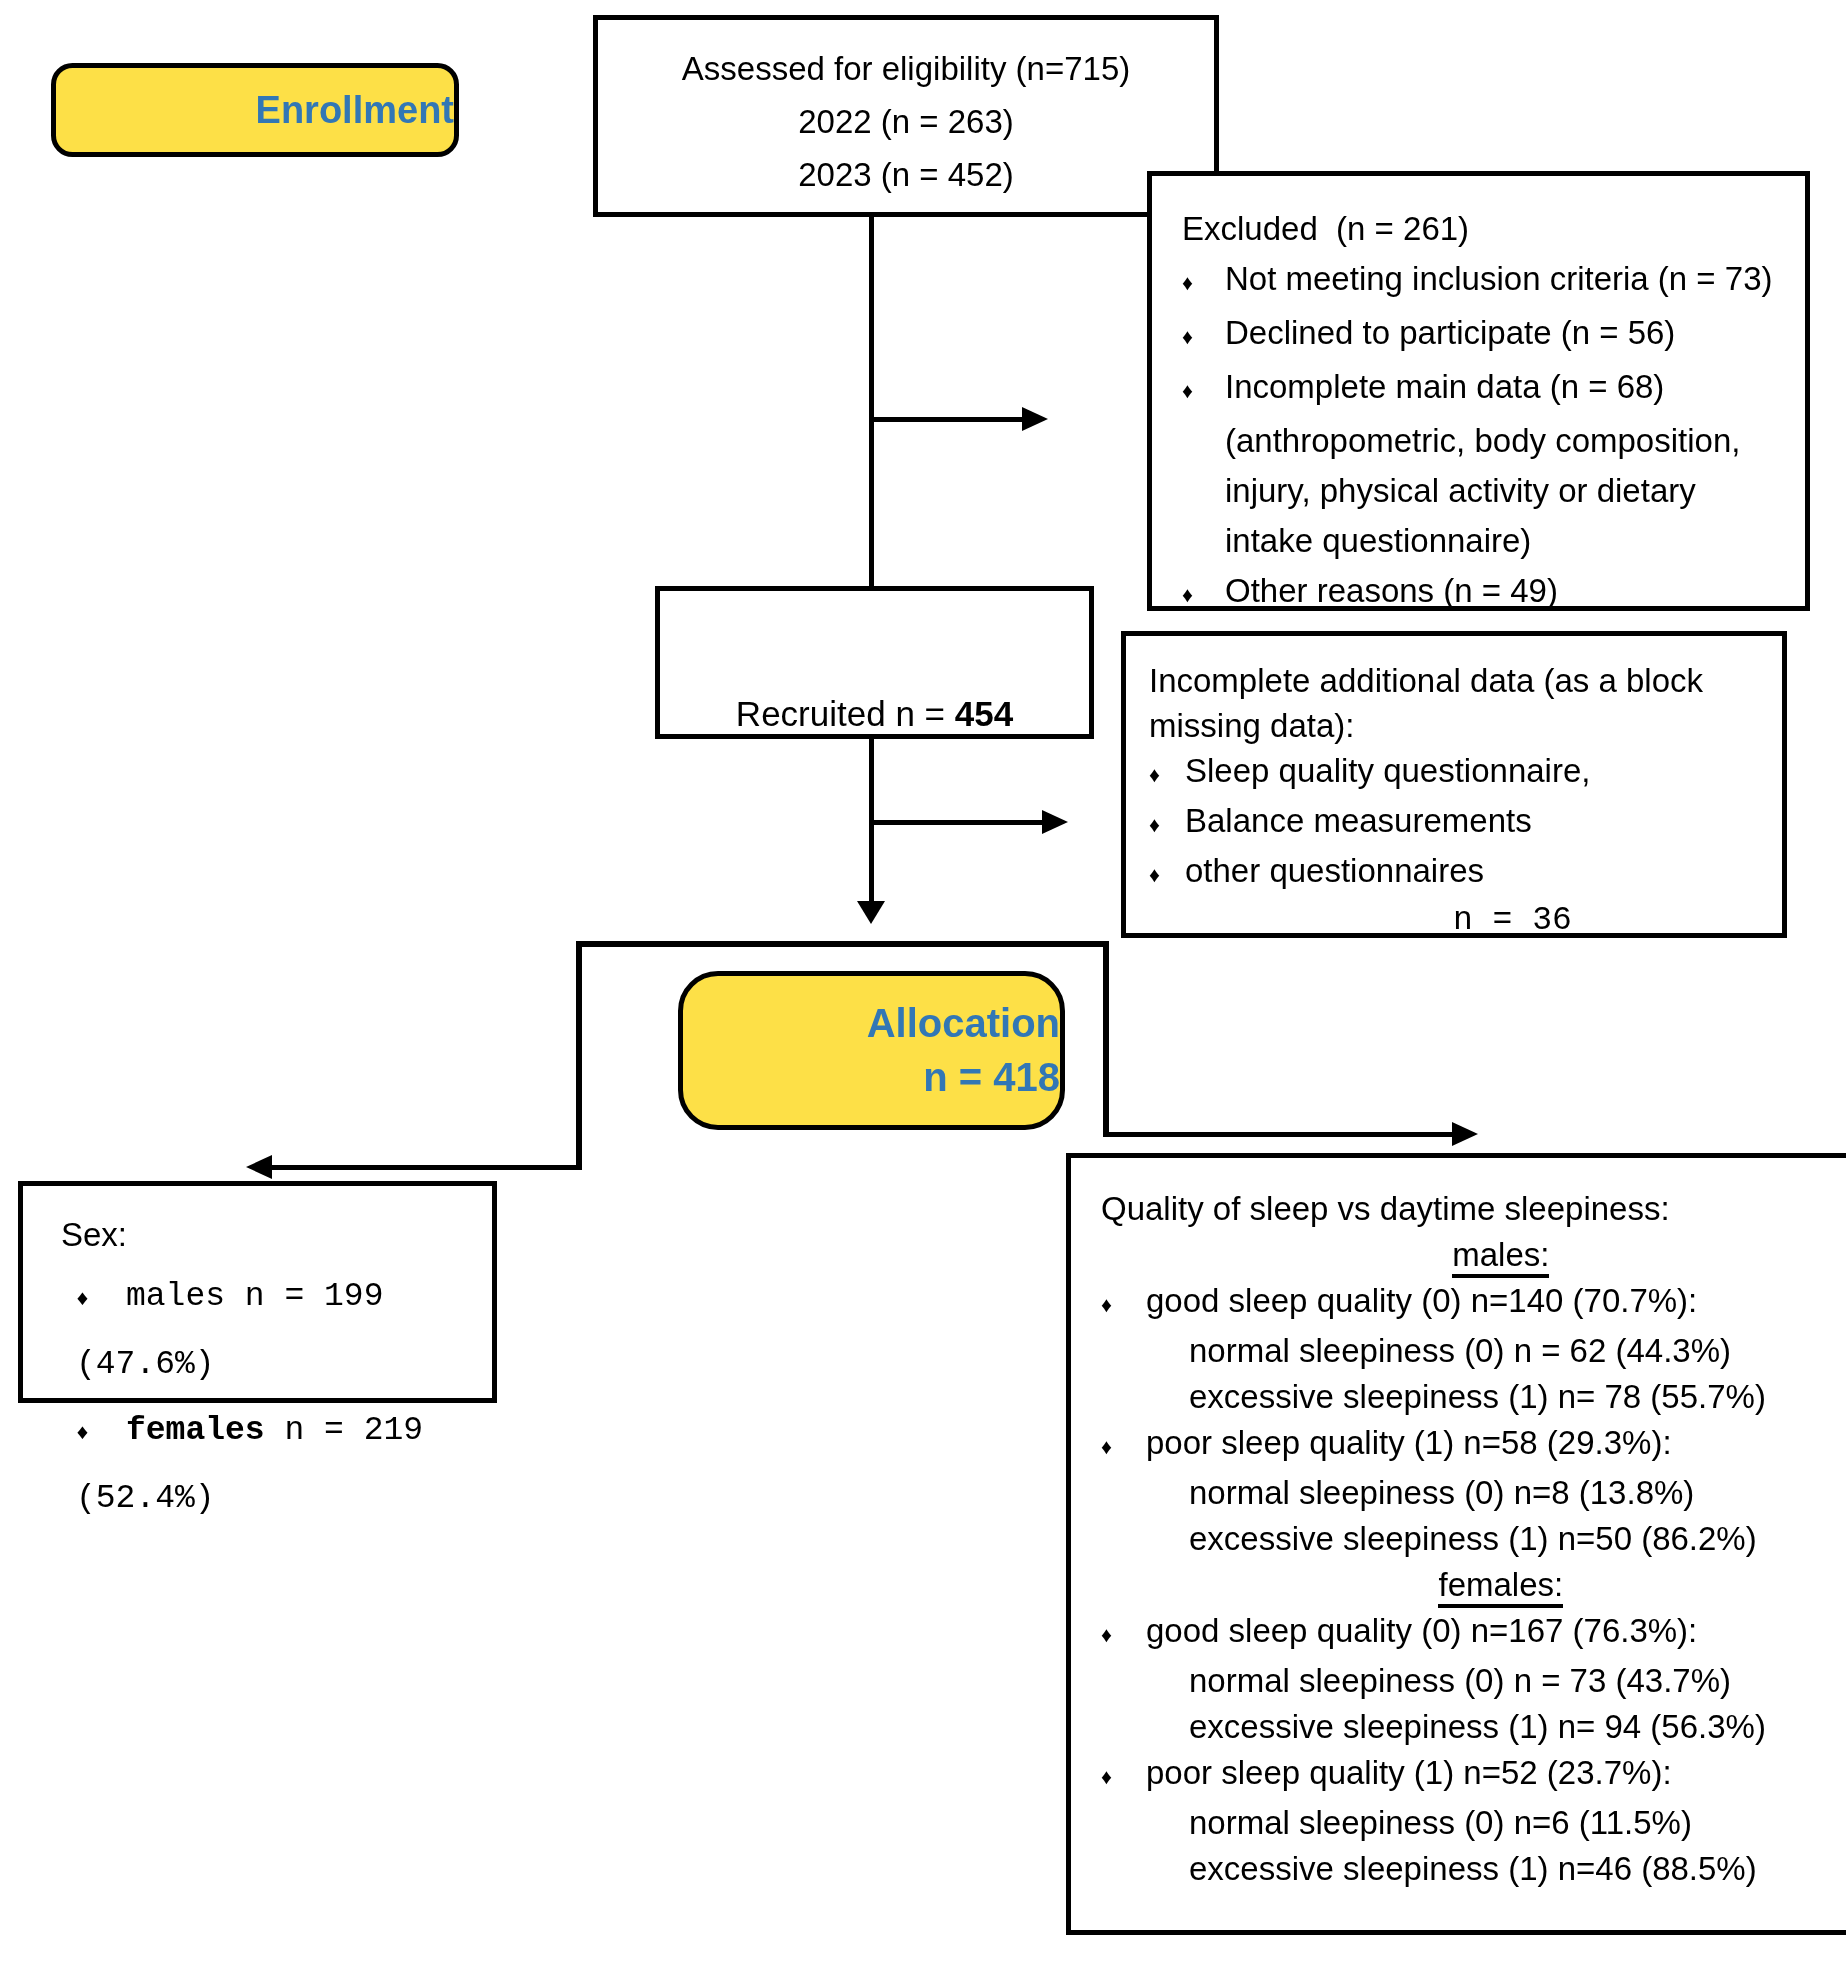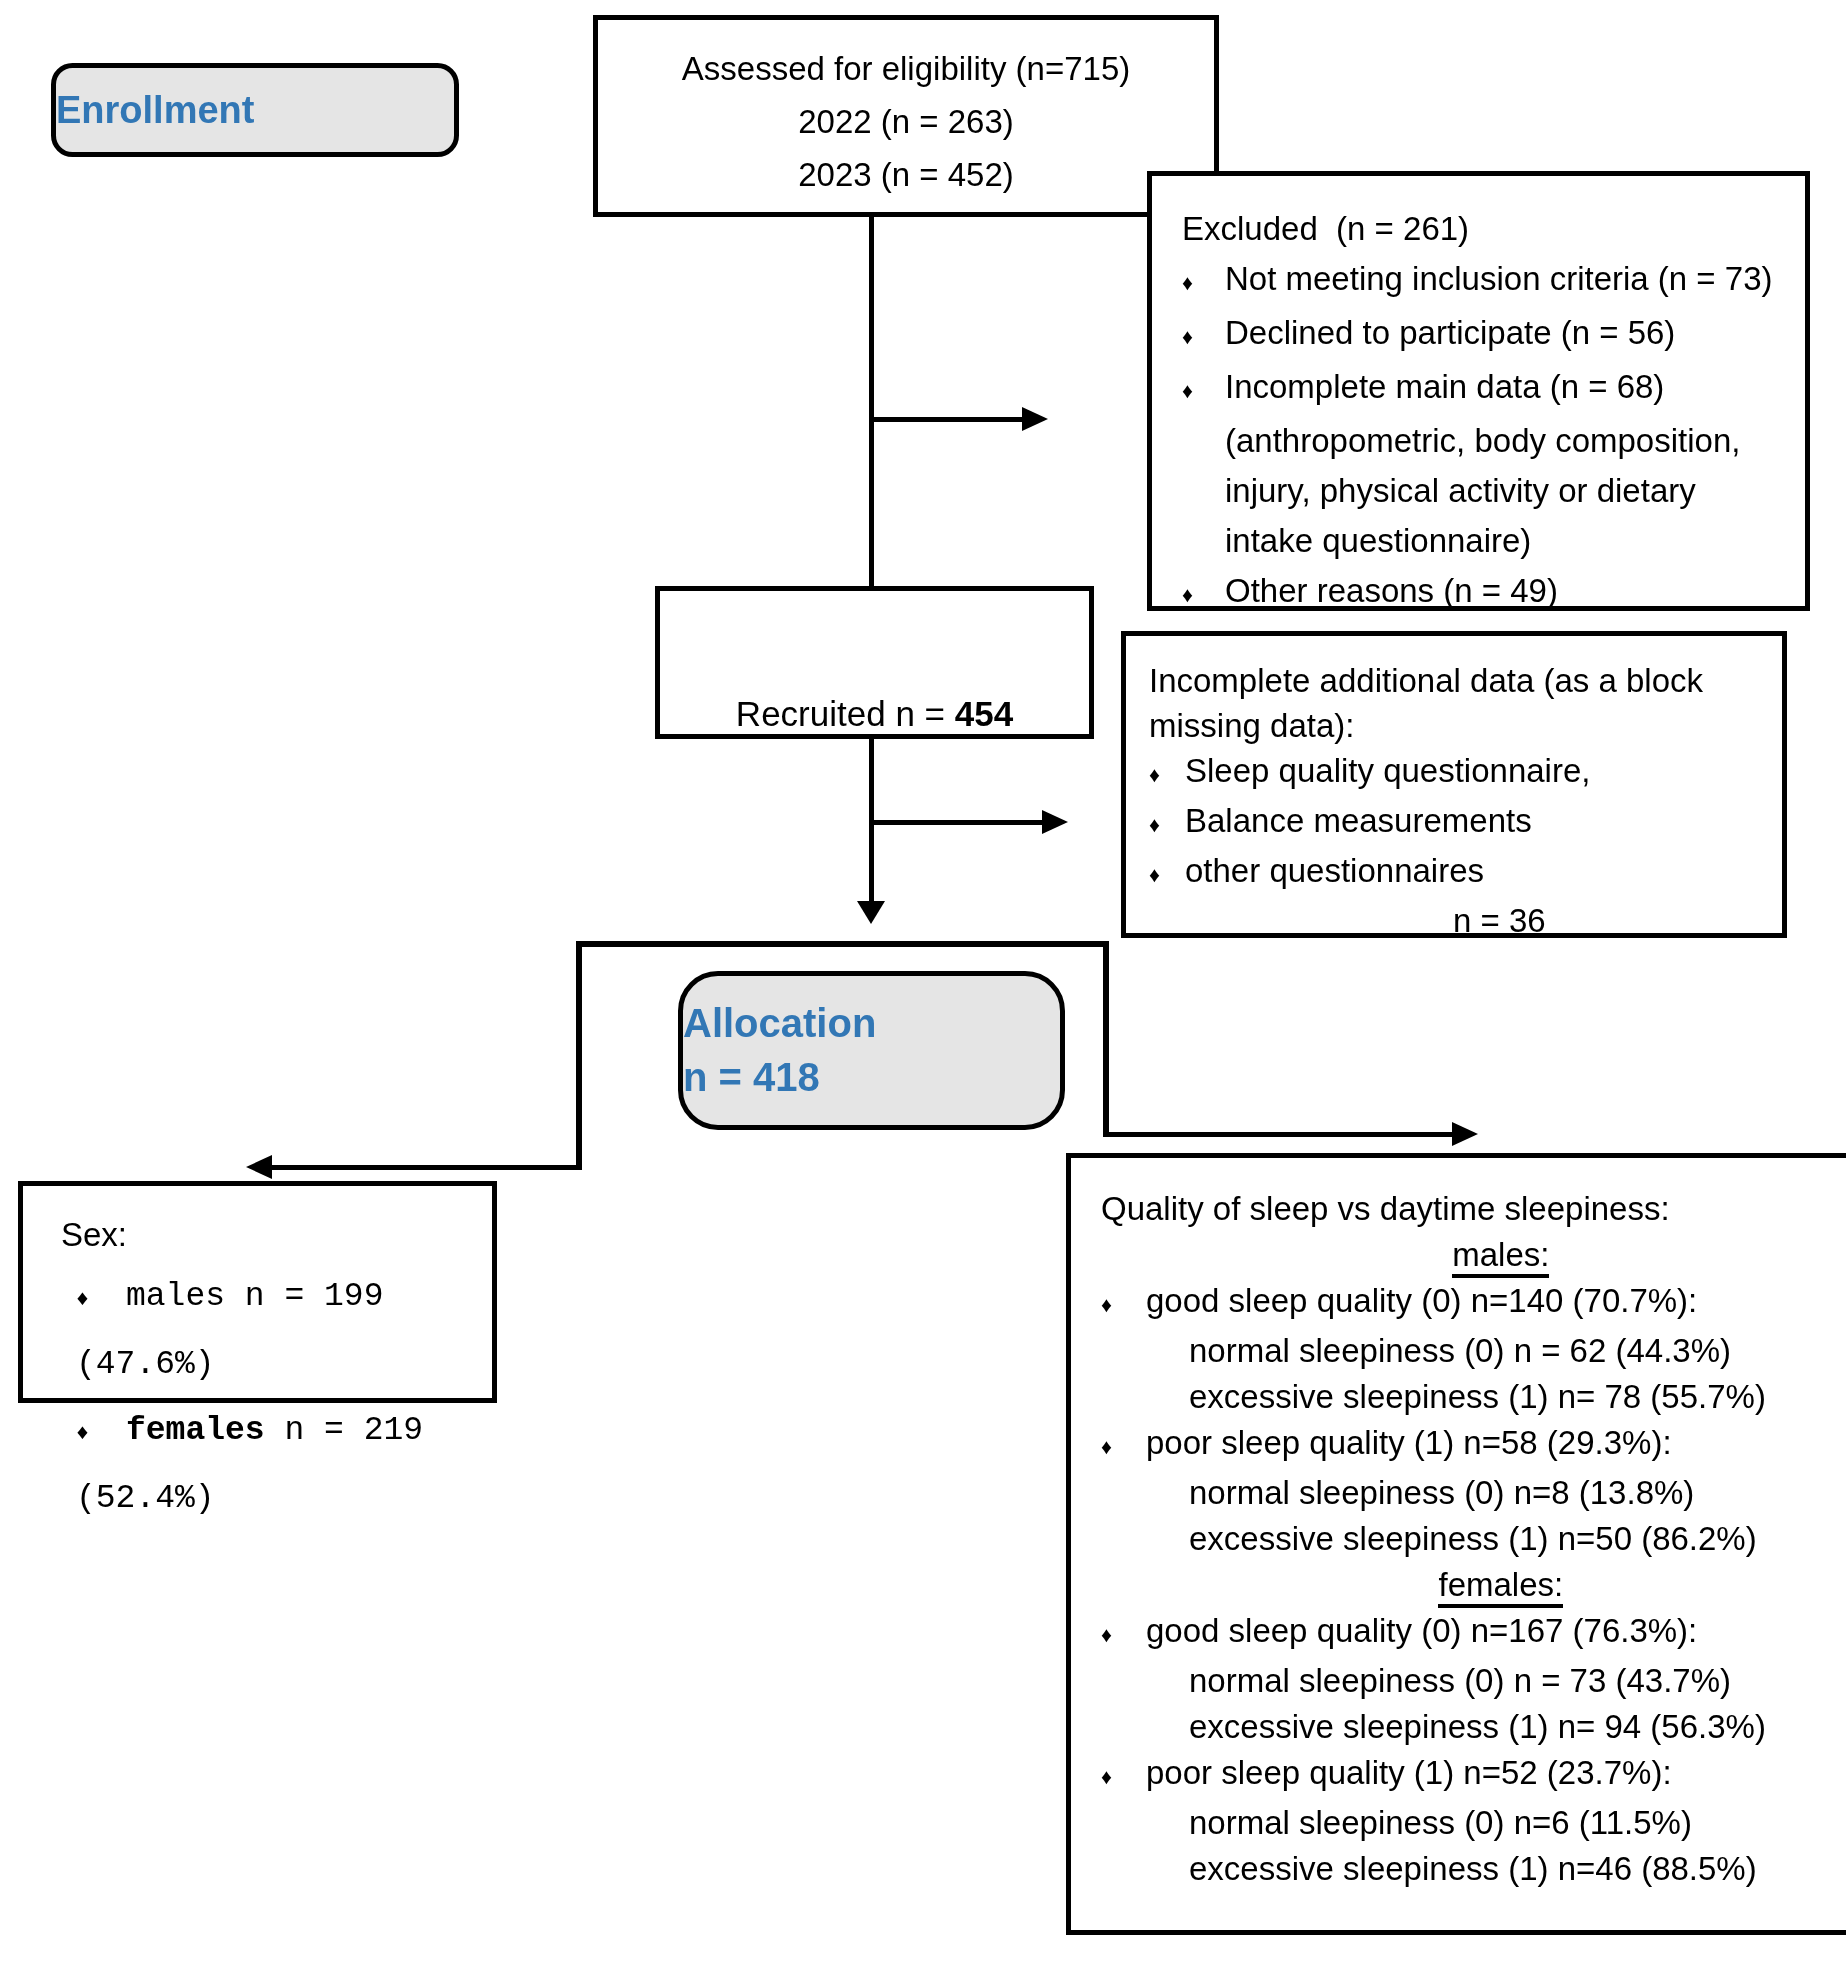--- a/index.html
+++ b/index.html
@@ -14,26 +14,26 @@
     overflow:hidden;
   }
   .box{
     position:absolute;
     background:#fff;
     border:5px solid #000;
     box-sizing:border-box;
   }
   .pill{
     position:absolute;
-    background:#e5e5e5;
+    background:#fde047;
     border:5.8px solid #000;
     box-sizing:border-box;
     display:flex;
     flex-direction:column;
-    align-items:flex-start;
+    align-items:flex-end;
     justify-content:center;
     color:#3277b5;
     font-weight:bold;
   }
   .pill-enrollment{
     left:51px; top:63px; width:408px; height:94px;
     border-radius:21.5px; font-size:38px;
   }
   .pill-allocation{
     left:678px; top:971px; width:387px; height:159px;
@@ -71,21 +71,21 @@
     display:inline-block;
     width:43px;
     font-size:21.5px;
   }
   .q-bullet .bullet{width:45px;}
   .inc-bullet .bullet{width:36px;}
   .cont{margin-left:43px;}
   .q-sub{margin-left:88px;}
   .q-header{text-align:center;}
   .q-header span{border-bottom:4.1px solid #000; padding-bottom:0.8px;}
-  .inc-total{padding-left:304px;}
+  .inc-total{padding-left:304px;font-family:Liberation Mono, monospace;}
   .prewrap{white-space:pre-wrap;}
   .bold{font-weight:bold;}
   
   .hline,.vline{position:absolute; background:#000;}
   
   .ah{position:absolute; width:0; height:0;}
   .ah-right{border-top:12.4px solid transparent; border-bottom:12.4px solid transparent; border-left:26.5px solid #000;}
   .ah-left{border-top:12.4px solid transparent; border-bottom:12.4px solid transparent; border-right:26.5px solid #000;}
   .ah-down{border-left:14px solid transparent; border-right:14px solid transparent; border-top:23px solid #000;}
 </style>

